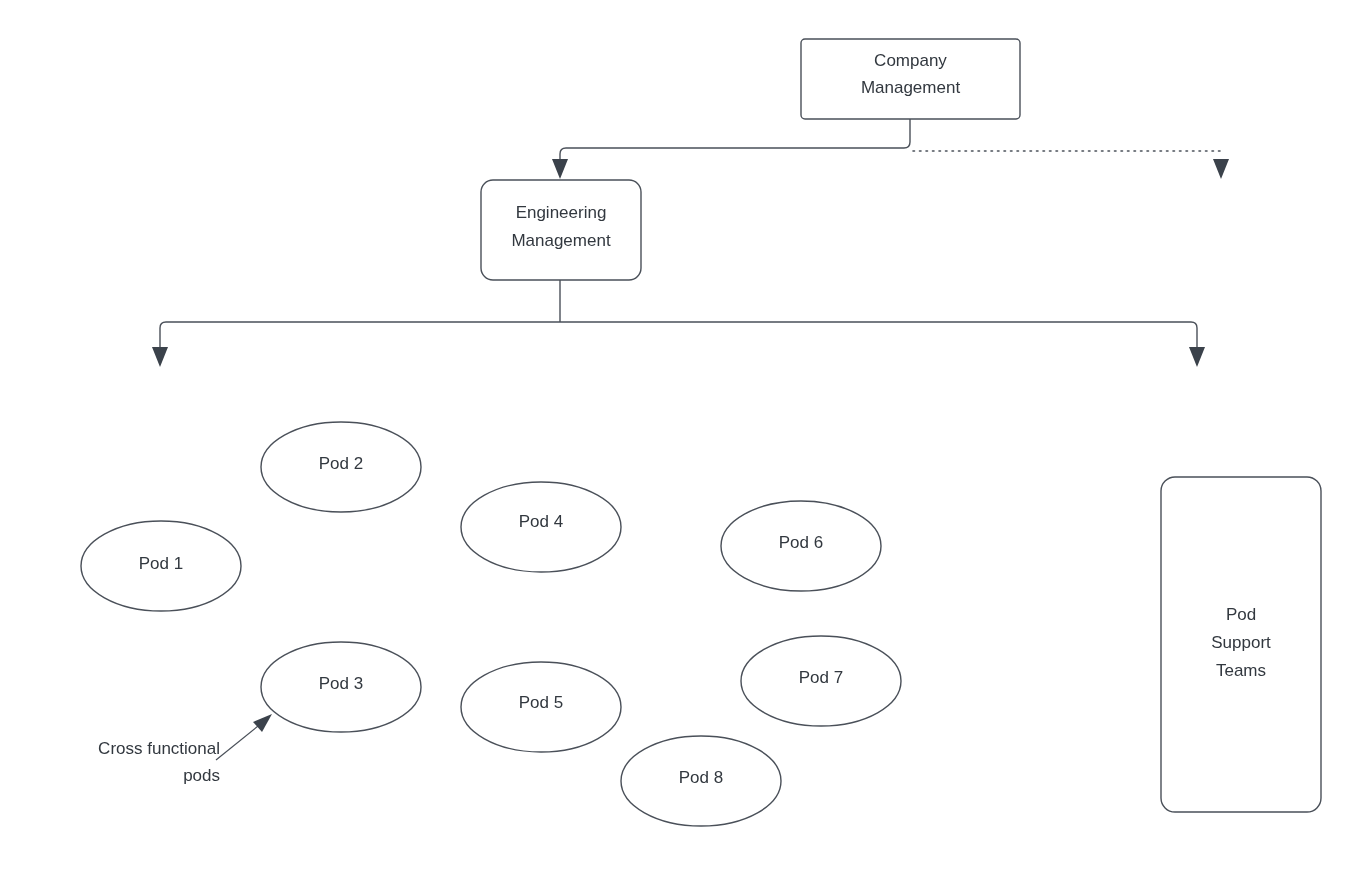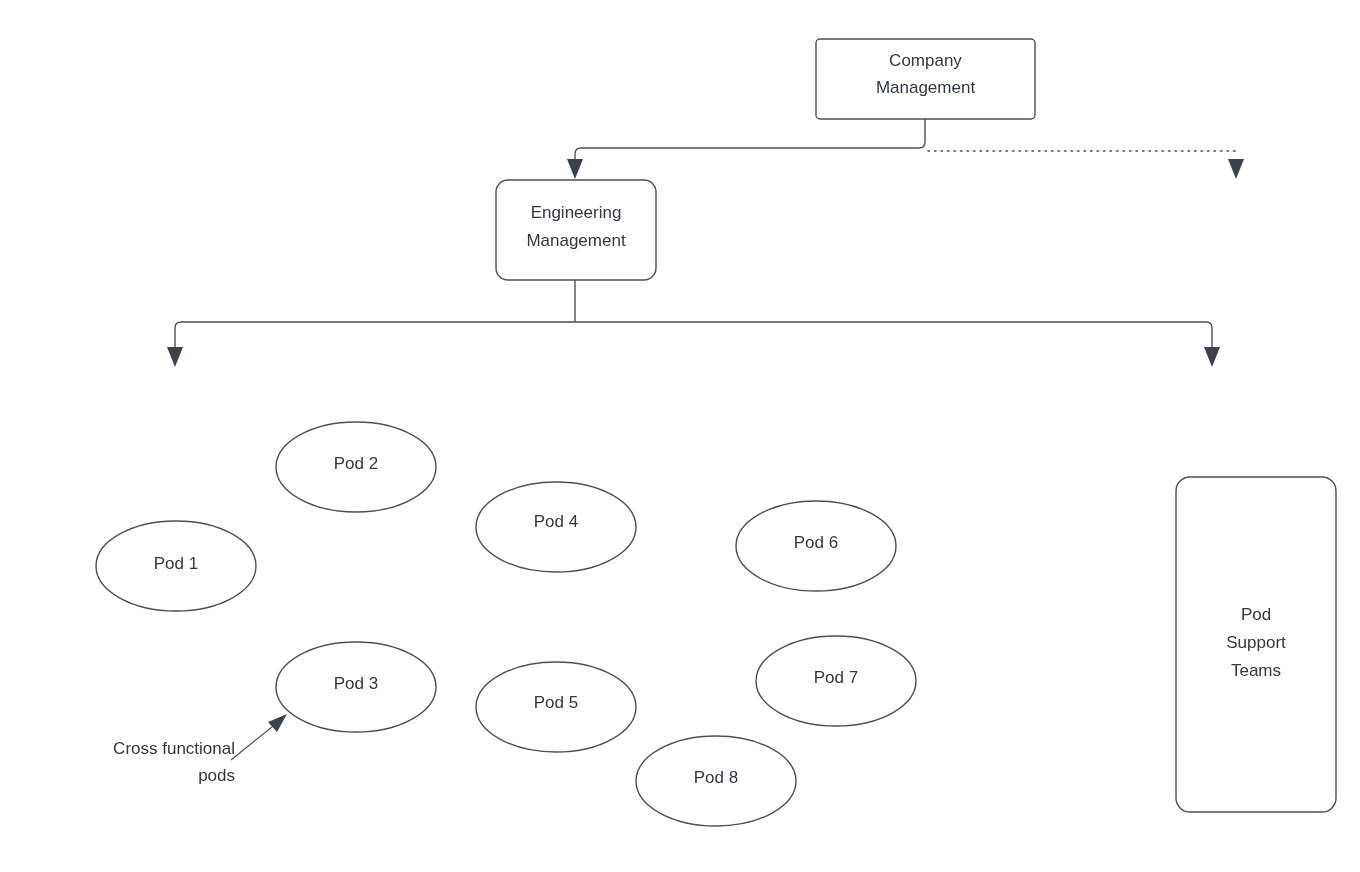--- a/index.html
+++ b/index.html
@@ -9,21 +9,21 @@
   }
   body {
     width: 1360px;
     height: 872px;
     font-family: "Liberation Sans", sans-serif;
     overflow: hidden;
     position: relative;
   }
   #diagram-root {
     position: absolute;
-    left: 16px;
+    left: 1px;
     top: 0;
     width: 1240px;
     height: 872px;
   }
   svg#diagram-canvas {
     position: absolute;
     left: 0;
     top: 0;
     width: 1360px;
     height: 872px;

